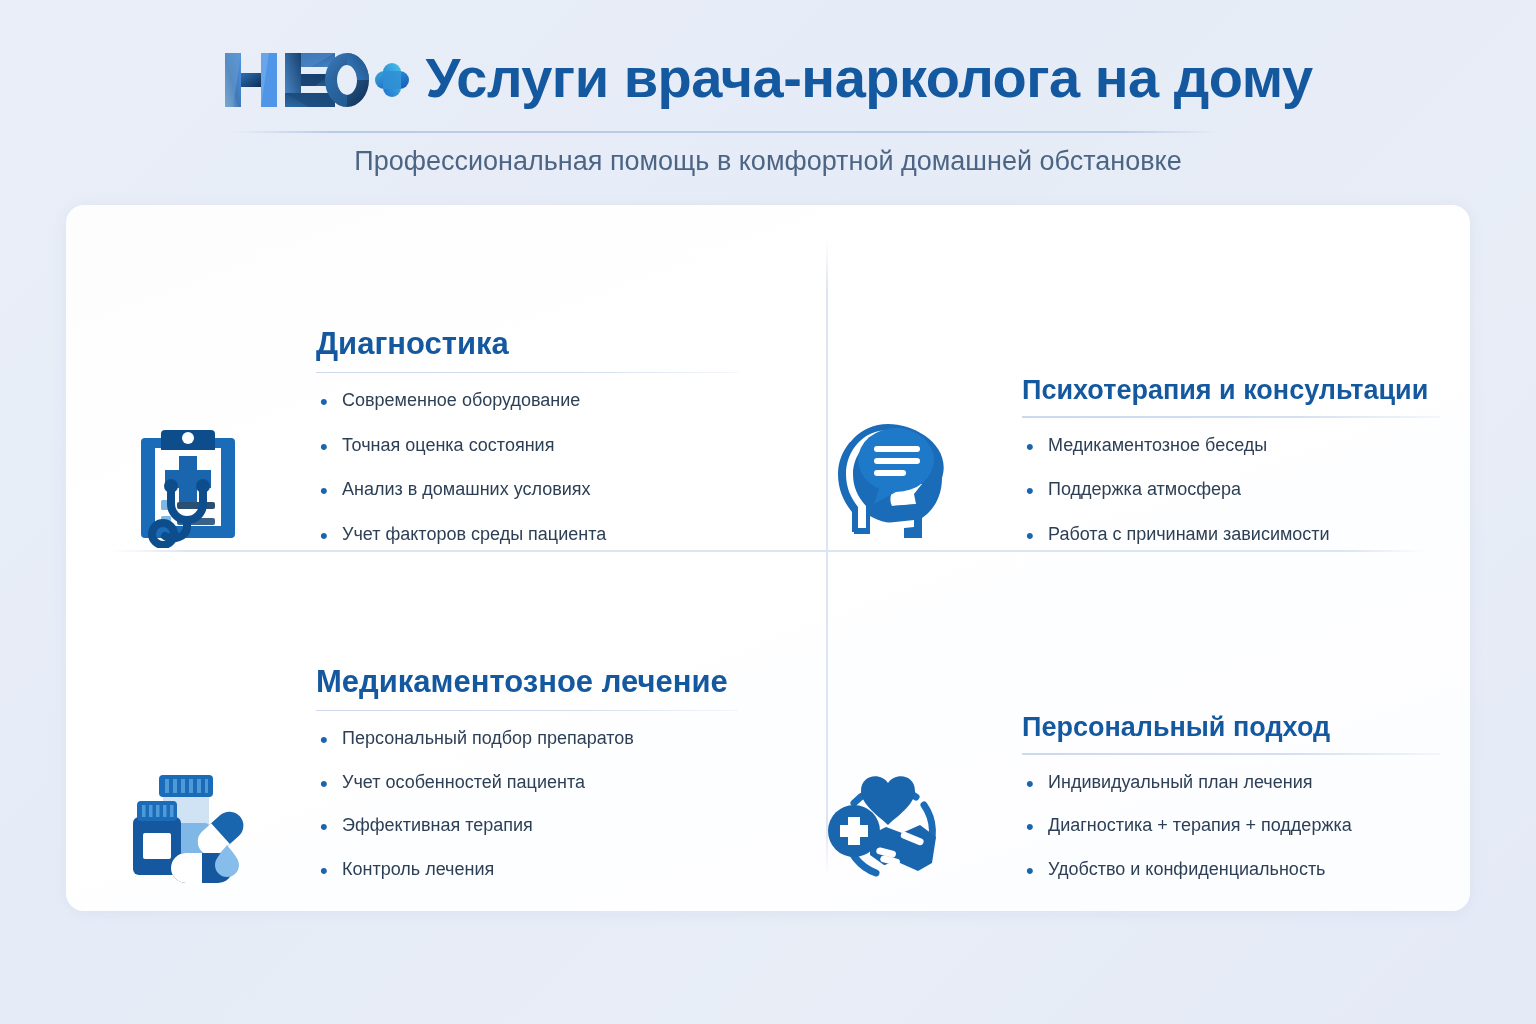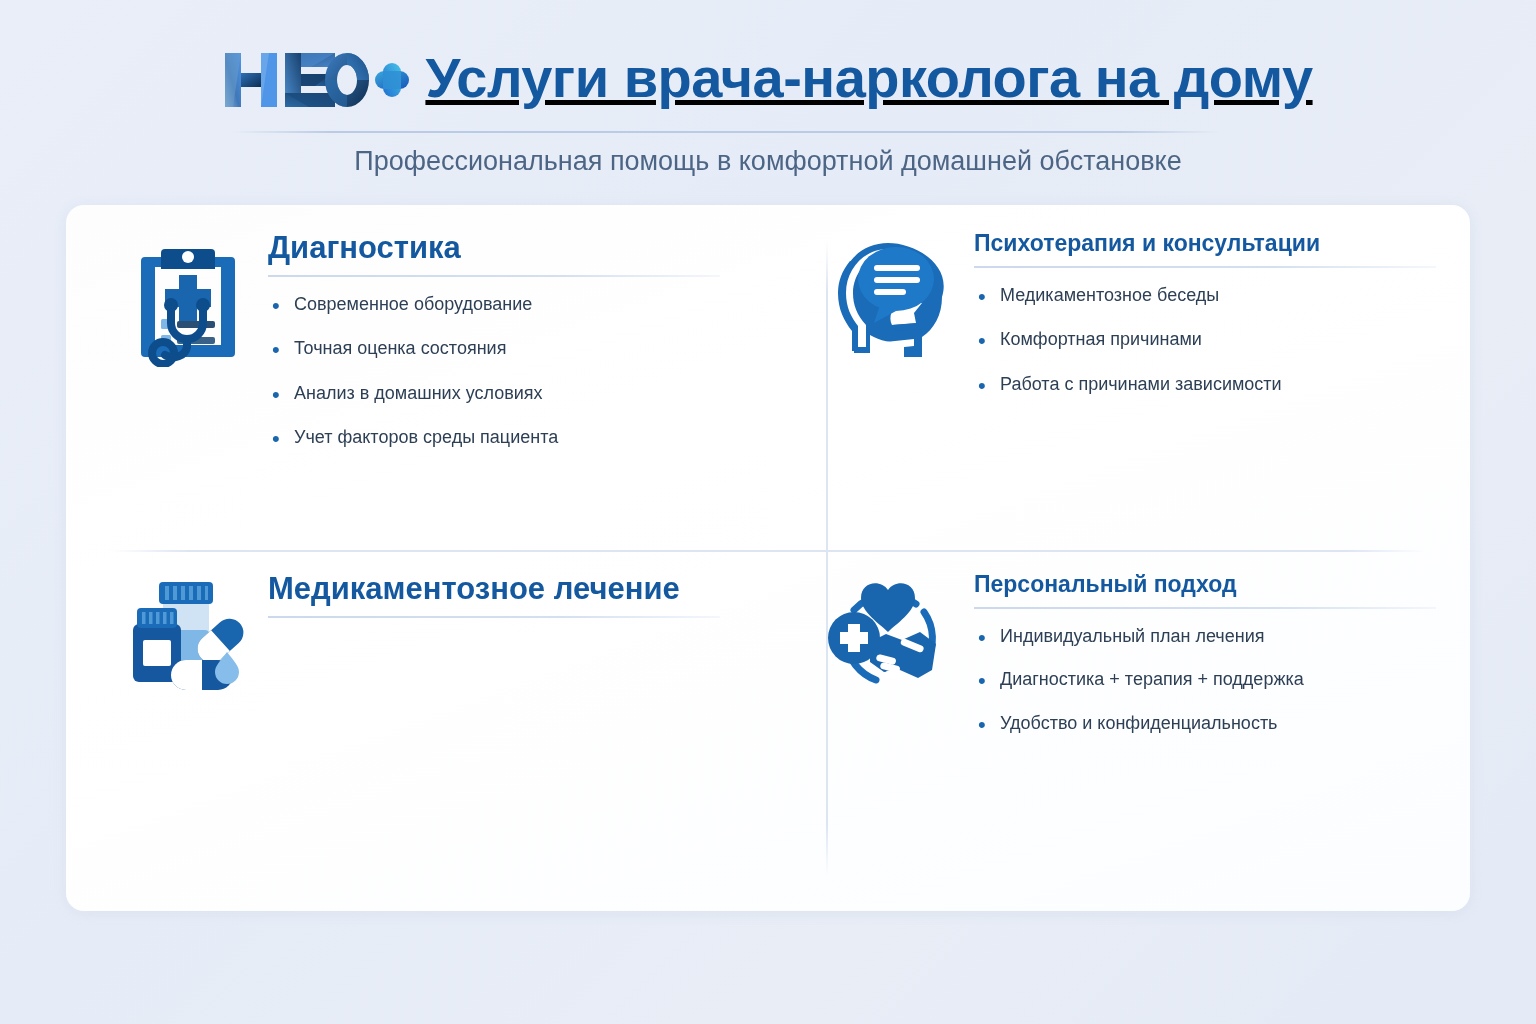--- a/index.html
+++ b/index.html
@@ -33,21 +33,20 @@
 
   .header-row {
     position: absolute;
     top: 44px;
     left: 0;
     width: 1536px;
     display: flex;
     align-items: center;
     justify-content: center;
     gap: 16px;
-    text-decoration: underline;
   }
 
   .logo {
     display: flex;
     align-items: center;
     flex: 0 0 auto;
     height: 72px;
   }
 
   .logo svg { display: block; }
@@ -118,22 +117,23 @@
     top: 345px;
     width: 1316px;
     height: 1.5px;
     background: linear-gradient(90deg, rgba(221,229,242,0) 0%, #dde5f2 6%, #dde5f2 94%, rgba(221,229,242,0) 100%);
   }
 
   
   .card {
     position: relative;
     display: flex;
-    align-items: flex-start;
+    align-items: flex-end;
     padding: 26px 30px 10px 56px;
+    gap: 48px;
   }
   .card.r2 { padding-top: 14px; }
 
   .card-icon {
     flex: 0 0 auto;
     width: 132px;
     height: 132px;
     display: flex;
     align-items: flex-start;
     justify-content: center;
@@ -151,21 +151,21 @@
   .card.c2 .card-body { padding-left: 18px; }
 
   .card-title {
     font-size: 31px;
     font-weight: 700;
     color: #14599f;
     line-height: 1.1;
     white-space: nowrap;
     padding-bottom: 10px;
   }
-  .card.c2 .card-title { font-size: 23px; }
+  .card.c2 .card-title { font-size: 27px; }
 
   .card-rule {
     height: 1.5px;
     width: 100%;
     max-width: 452px;
     background: linear-gradient(90deg, #ccd9ec 0%, #d4e0f0 65%, rgba(212,224,240,0.25) 100%);
     margin-bottom: 16px;
   }
   .card.c2 .card-rule { max-width: 462px; }
 
@@ -340,21 +340,21 @@
             <rect x="44" y="30" width="46" height="6" rx="3" fill="#ffffff"></rect>
             <rect x="44" y="42" width="46" height="6" rx="3" fill="#ffffff"></rect>
             <rect x="44" y="54" width="32" height="6" rx="3" fill="#ffffff"></rect>
           </svg>
         </div>
         <div class="card-body">
           <div class="card-title">Психотерапия и консультации</div>
           <div class="card-rule"></div>
           <ul class="bullets">
             <li>Медикаментозное беседы</li>
-            <li>Комфортная причинами</li>
+            <li>Поддержка атмосфера</li>
             <li>Работа с причинами зависимости</li>
           </ul>
         </div>
       </div>
 
       <div class="card r2 c1">
         <div class="card-icon">
           <svg width="130" height="124" viewBox="0 0 130 124" aria-hidden="true">
 
             <rect x="40" y="24" width="46" height="66" rx="4" fill="#cfe3f5"></rect>
@@ -387,20 +387,26 @@
 
             <rect x="48" y="84" width="62" height="30" rx="15" fill="#1558a0"></rect>
             <path d="M48,99 a15,15 0 0,1 15,-15 h16 v30 h-16 a15,15 0 0,1 -15,-15 Z" fill="#ffffff"></path>
 
             <path d="M104,76 c7,9 12,14 12,20 a12,12 0 0,1 -24,0 c0,-6 5,-11 12,-20 Z" fill="#86bdea"></path>
           </svg>
         </div>
         <div class="card-body">
           <div class="card-title">Медикаментозное лечение</div>
           <div class="card-rule"></div>
+          <ul class="bullets">
+            <li>Персональный подбор препаратов</li>
+            <li>Учет особенностей пациента</li>
+            <li>Эффективная терапия</li>
+            <li>Контроль лечения</li>
+          </ul>
         </div>
       </div>
 
       <div class="card r2 c2">
         <div class="card-icon">
           <svg width="128" height="118" viewBox="0 0 128 118" aria-hidden="true">
 
             <path d="M30,34 a46,46 0 0,1 62,-6" fill="none" stroke="#1a6bb8" stroke-width="7" stroke-linecap="round"></path>
             <path d="M100,36 a46,46 0 0,1 2,50" fill="none" stroke="#1a6bb8" stroke-width="7" stroke-linecap="round"></path>
             <path d="M22,66 a46,46 0 0,0 30,38" fill="none" stroke="#1a6bb8" stroke-width="7" stroke-linecap="round"></path>

